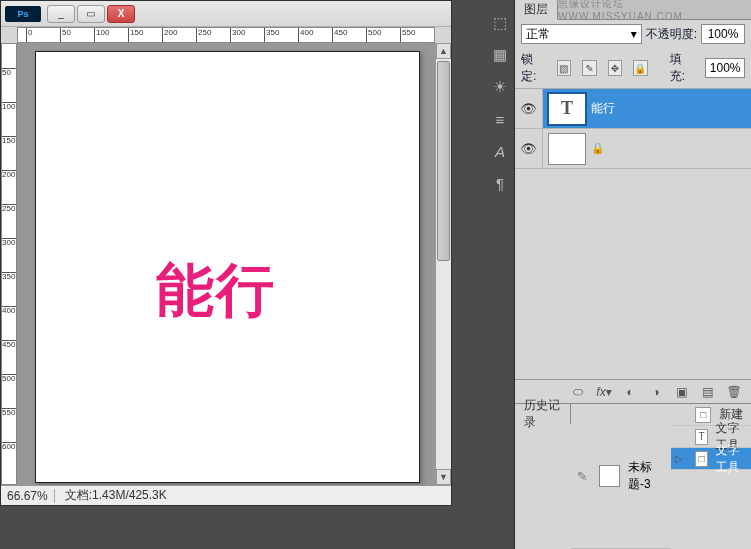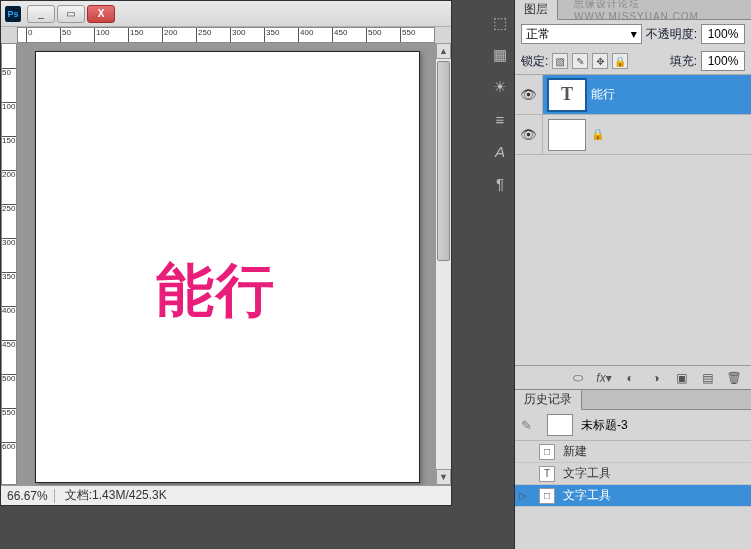--- a/index.html
+++ b/index.html
@@ -1,21 +1,21 @@
 <!DOCTYPE html>
 <html><head>
 <meta charset="utf-8">
 <style>
 * { margin: 0; padding: 0; box-sizing: border-box; font-family: "Microsoft YaHei", SimSun, sans-serif; font-size: 12px; }
 body { background: #4b4b4b; width: 751px; height: 549px; overflow: hidden; position: relative; }
 
 
 .doc-window { position: absolute; left: 0; top: 0; width: 452px; height: 506px; background: #d6d6d6; border: 1px solid #2f2f2f; }
 .doc-titlebar { height: 26px; background: linear-gradient(#e9e9e9, #d7d7d7); display: flex; align-items: center; padding: 0 4px; border-bottom: 1px solid #b0b0b0; }
-.doc-titlebar .ps-icon { width: 16px; height: 16px; background: #001e36; color: #31a8ff; font-size: 9px; font-weight: bold; display: flex; align-items: center; justify-content: center; border-radius: 2px; margin-right: 6px; }
+.doc-titlebar .ps-icon { width: 36px; height: 16px; background: #001e36; color: #31a8ff; font-size: 9px; font-weight: bold; display: flex; align-items: center; justify-content: center; border-radius: 2px; margin-right: 6px; }
 .doc-titlebar .title { flex: 1; color: #333; }
 .win-btns { display: flex; gap: 2px; }
 .win-btn { width: 28px; height: 18px; border: 1px solid #9a9a9a; background: linear-gradient(#f4f4f4,#d9d9d9); border-radius: 3px; display: flex; align-items: center; justify-content: center; font-size: 10px; color: #333; }
 .win-btn.close { background: linear-gradient(#e57373,#c94444); border-color: #a03030; color: #fff; font-weight: bold; }
 
 .ruler-h { position: absolute; left: 16px; top: 26px; right: 16px; height: 16px; background: #fff; border: 1px solid #888; font-size: 8px; overflow: hidden; }
 .ruler-h .ticks { position: relative; height: 100%; }
 .ruler-h .tick { position: absolute; top: 0; height: 100%; border-left: 1px solid #555; font-size: 8px; color: #333; padding-left: 1px; }
 .ruler-v { position: absolute; left: 0; top: 42px; width: 16px; bottom: 20px; background: #fff; border: 1px solid #888; font-size: 8px; overflow: hidden; }
 .ruler-v .tick { position: absolute; left: 0; width: 100%; border-top: 1px solid #555; font-size: 8px; color: #333; line-height: 8px; }
@@ -35,47 +35,47 @@
 
 .mid-strip { position: absolute; left: 490px; top: 0; width: 20px; display: flex; flex-direction: column; align-items: center; gap: 14px; padding-top: 14px; }
 .mid-strip .ic { width: 18px; height: 18px; color: #bbb; display: flex; align-items: center; justify-content: center; font-size: 15px; }
 
 
 .right { position: absolute; left: 514px; top: 0; right: 0; height: 549px; background: #d6d6d6; border-left: 1px solid #2c2c2c; display: flex; flex-direction: column; }
 
 .panel-tabs { display: flex; background: #c0c0c0; border-bottom: 1px solid #888; height: 20px; }
 .panel-tab { padding: 2px 9px; font-size: 12px; color: #333; background: #a8a8a8; border-right: 1px solid #888; display: flex; align-items: center; }
 .panel-tab.active { background: #d6d6d6; border-bottom: 1px solid #d6d6d6; margin-bottom: -1px; }
-.watermark { flex:1; font-size:10px; color:#888; display:flex; align-items:center; justify-content:flex-end; padding-right:4px; overflow:hidden; letter-spacing:1px;margin-left:16px;}
+.watermark { flex:1; font-size:10px; color:#888; display:flex; align-items:center; justify-content:flex-end; padding-right:4px; overflow:hidden; letter-spacing:1px;}
 
 .blend-row { display: flex; align-items: center; padding: 4px 6px; gap: 4px; background: #d6d6d6; }
 .blend-select { flex: 1; height: 20px; background: #fff; border: 1px solid #888; padding: 9px 4px; display: flex; align-items: center; justify-content: space-between; }
 .lbl-sm { font-size: 12px; color: #0f172a; }
 .pct-box { width: 44px; height: 20px; background: #fff; border: 1px solid #888; display: flex; align-items: center; justify-content: center; }
 
-.lock-row { display: flex; align-items: center; padding: 3px 6px; gap: 4px; background: #d6d6d6; border-bottom: 1px solid #aaa; }
+.lock-row { display: flex; align-items: center; padding: 3px 6px; gap: 11px; background: #d6d6d6; border-bottom: 1px solid #aaa; }
 .lock-ic { width: 16px; height: 16px; border: 1px solid #999; background: #eaeaea; display:flex;align-items:center;justify-content:center;font-size:10px;color:#555; }
 
 .layers-list { background: #d6d6d6; }
 .layer { display: flex; align-items: center; height: 40px; border-bottom: 1px solid #b5b5b5; }
 .layer.selected { background: #3b8fd9; color: #fff; }
 .layer .eye { width: 28px; height: 100%; display: flex; align-items: center; justify-content: center; font-size: 13px; color: #333; border-right: 1px solid #b5b5b5; }
 .layer.selected .eye { color: #333; background: #d6d6d6; }
 .layer .thumb-box { width: 36px; height: 30px; margin: 0 6px; background: #fff; border: 2px solid #fff; outline: 1px solid #888; display:flex;align-items:center;justify-content:center; }
 .layer.selected .thumb-box { outline: 2px solid #1a5a9e; }
 .layer .thumb-t { width: 100%; height:100%; background:#fff; display:flex; align-items:center; justify-content:center; color:#555; font-weight:bold; font-size:18px; font-family:serif;}
 .layer .lname { flex: 1; font-size: 12px; }
 .layer .lock-ind { width: 20px; color: #555; font-size: 11px; }
 
 .layers-empty { height: 210px; background: #d6d6d6; }
 
 .panel-footer { height: 24px; background: #d6d6d6; border-top: 1px solid #999; display: flex; align-items: center; justify-content: flex-end; gap: 8px; padding: 0 8px; }
 .pf-ic { width: 18px; height: 18px; display:flex;align-items:center;justify-content:center; color:#555; font-size:12px; }
 
-.hist-panel { border-top: 1px solid #888; display:flex; flex-direction:column; flex:1; }
+.hist-panel { border-top: 1px solid #888; display:flex; flex-direction:row; flex:1; }
 .hist-doc { display: flex; align-items: center; padding: 4px 6px; gap: 8px; background: #d6d6d6; border-bottom: 1px solid #b5b5b5; }
 .hist-doc .thumb { width: 26px; height: 22px; background: #fff; border: 1px solid #888; }
 .hist-doc .brush-ic { width:18px;color:#7a7a7a;font-size:13px;}
 
 .hist-list { }
 .hist-item { display: flex; align-items: center; height: 22px; padding-left: 24px; gap: 8px; border-bottom: 1px solid #c5c5c5; color: #333; }
 .hist-item.selected { background: #3b8fd9; color: #fff; }
 .hist-item .marker { position:absolute; margin-left:-20px; color:#555;font-size:10px;}
 .hist-item .hic { width: 16px; height: 16px; border: 1px solid #999; background: #fff; display:flex;align-items:center;justify-content:center;font-size:10px;color:#555;}
 .hist-item.selected .hic { background:#fff; color:#555; }

